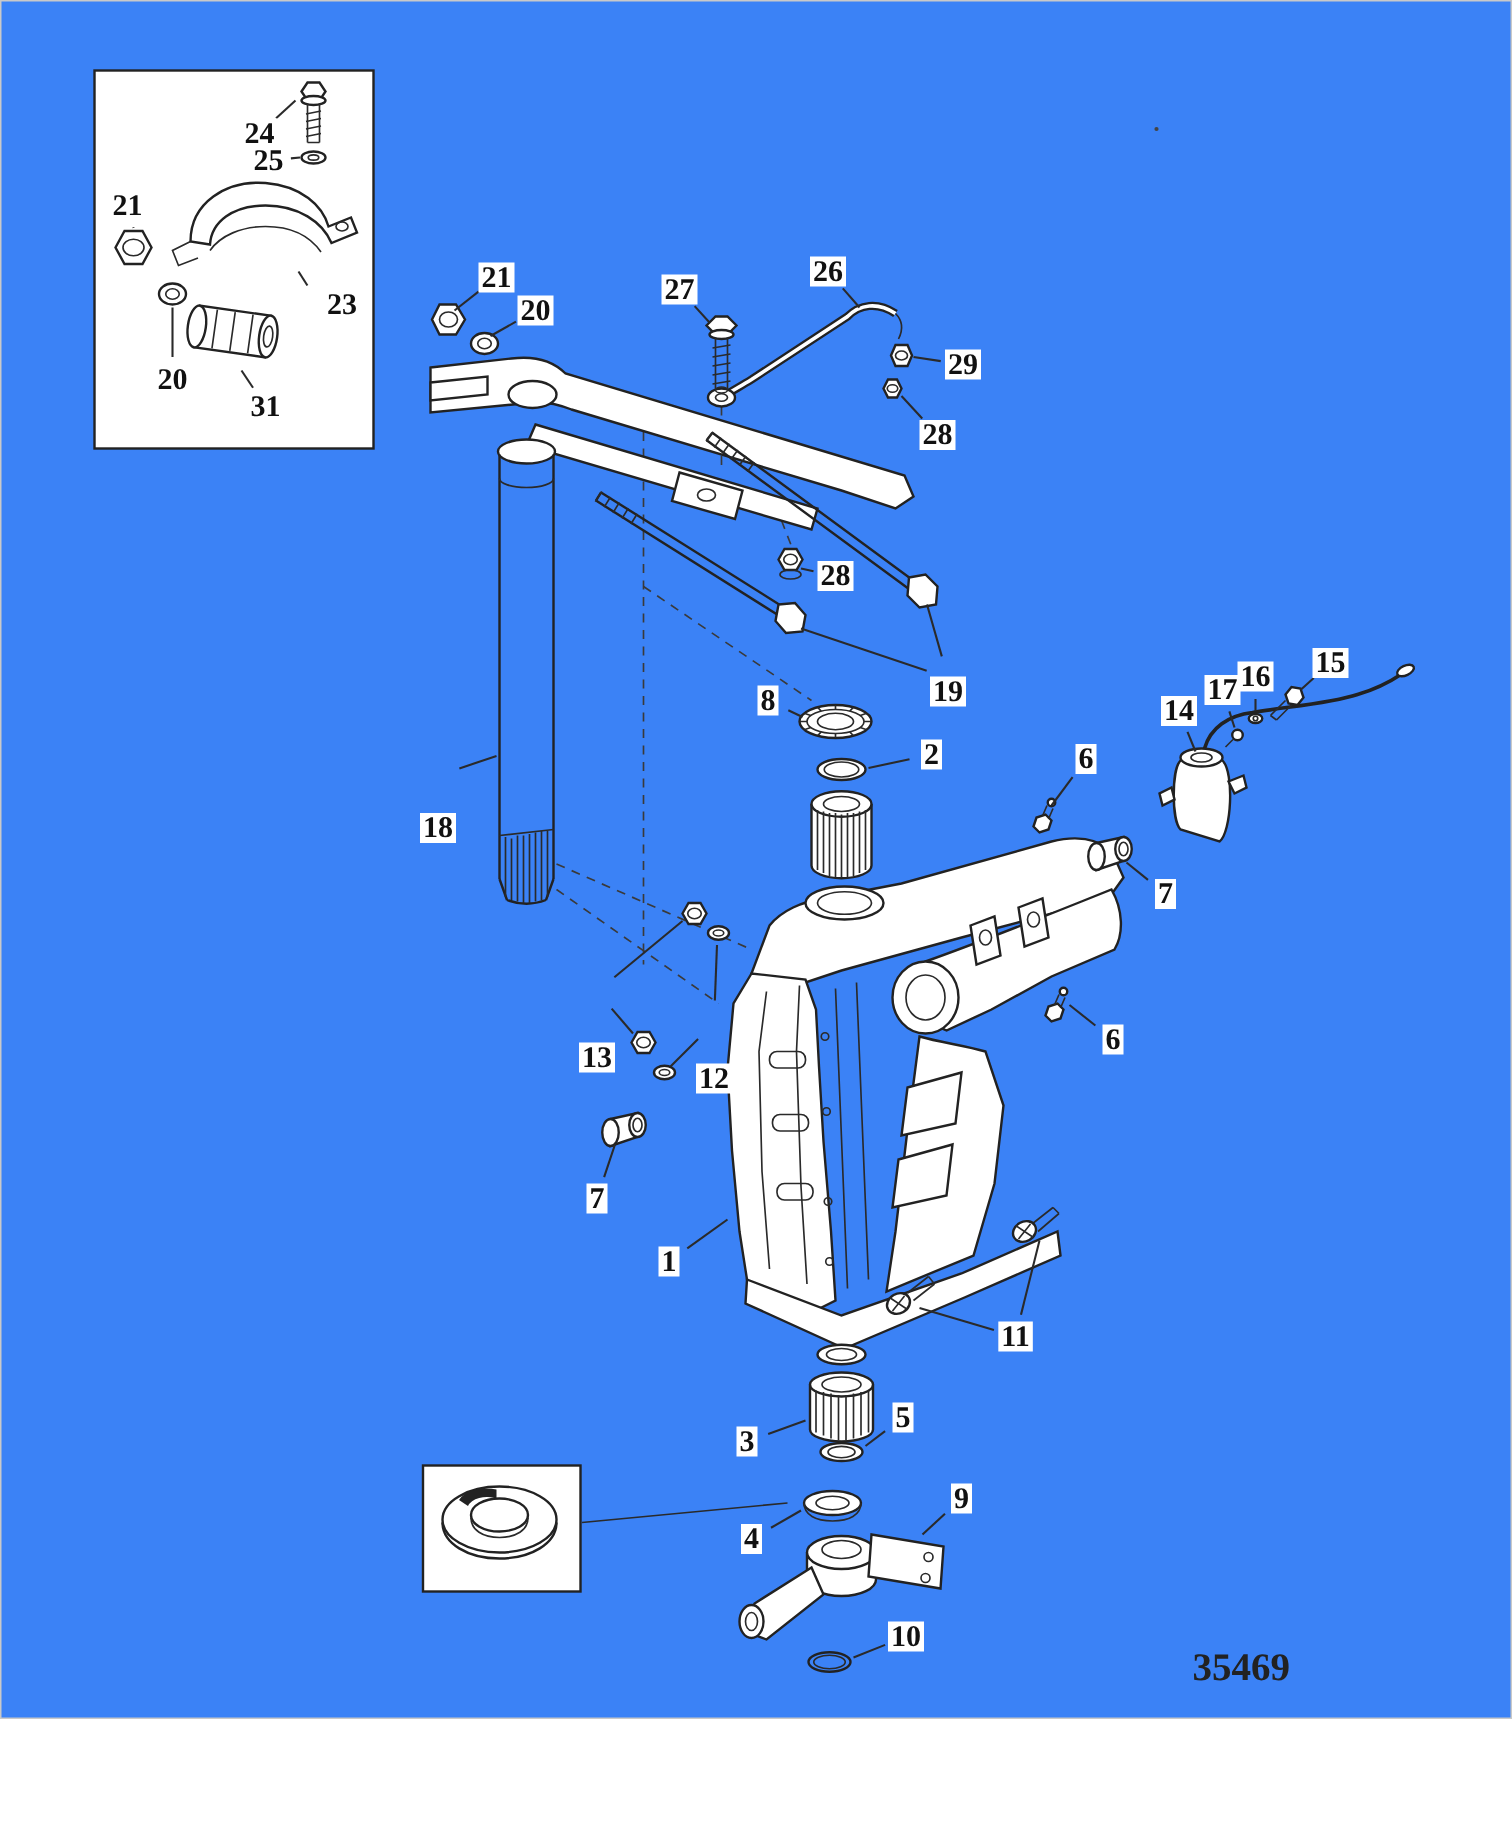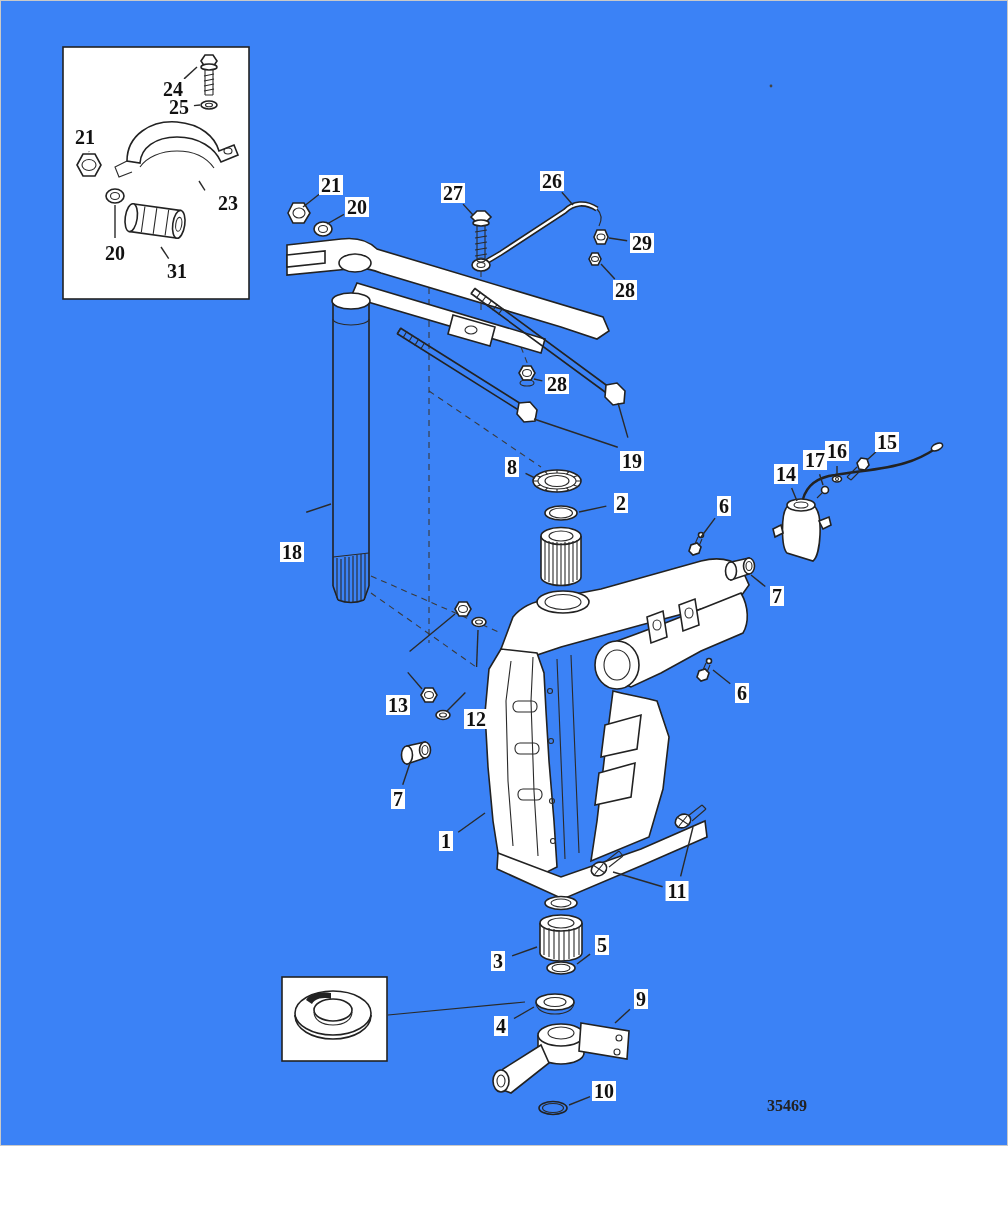--- a/index.html
+++ b/index.html
@@ -8,22 +8,22 @@
     border:1px solid #c9c9c9;box-sizing:border-box;overflow:hidden;
     font-family:Liberation Serif, serif;
   }
   svg{position:absolute;top:0;left:0;}
   .callout{
     position:absolute;transform:translate(-50%,-50%);
     font-weight:bold;font-size:20px;color:#111;letter-spacing:0;
     background:#fff;padding:0 2px;line-height:1;
   }
   .drawing-number{
-    position:absolute;left:766px;top:1096px;
-    font-weight:bold;font-size:16px;color:#222;
+    position:absolute;left:794px;top:1096px;
+    font-weight:bold;font-size:26px;color:#222;
   }
   #leader-lines line{stroke:#2a2a2a;stroke-width:1.4;}
   .ink{stroke:#222;stroke-width:1.6;fill:none;}
   .inkf{stroke:#222;stroke-width:1.6;fill:#fff;}
   .thin{stroke:#2a2a2a;stroke-width:1.1;fill:none;}
   .dash{stroke:#3a3a3a;stroke-width:1.1;fill:none;stroke-dasharray:6 5;}
 </style>
 </head>
 <body>
 

